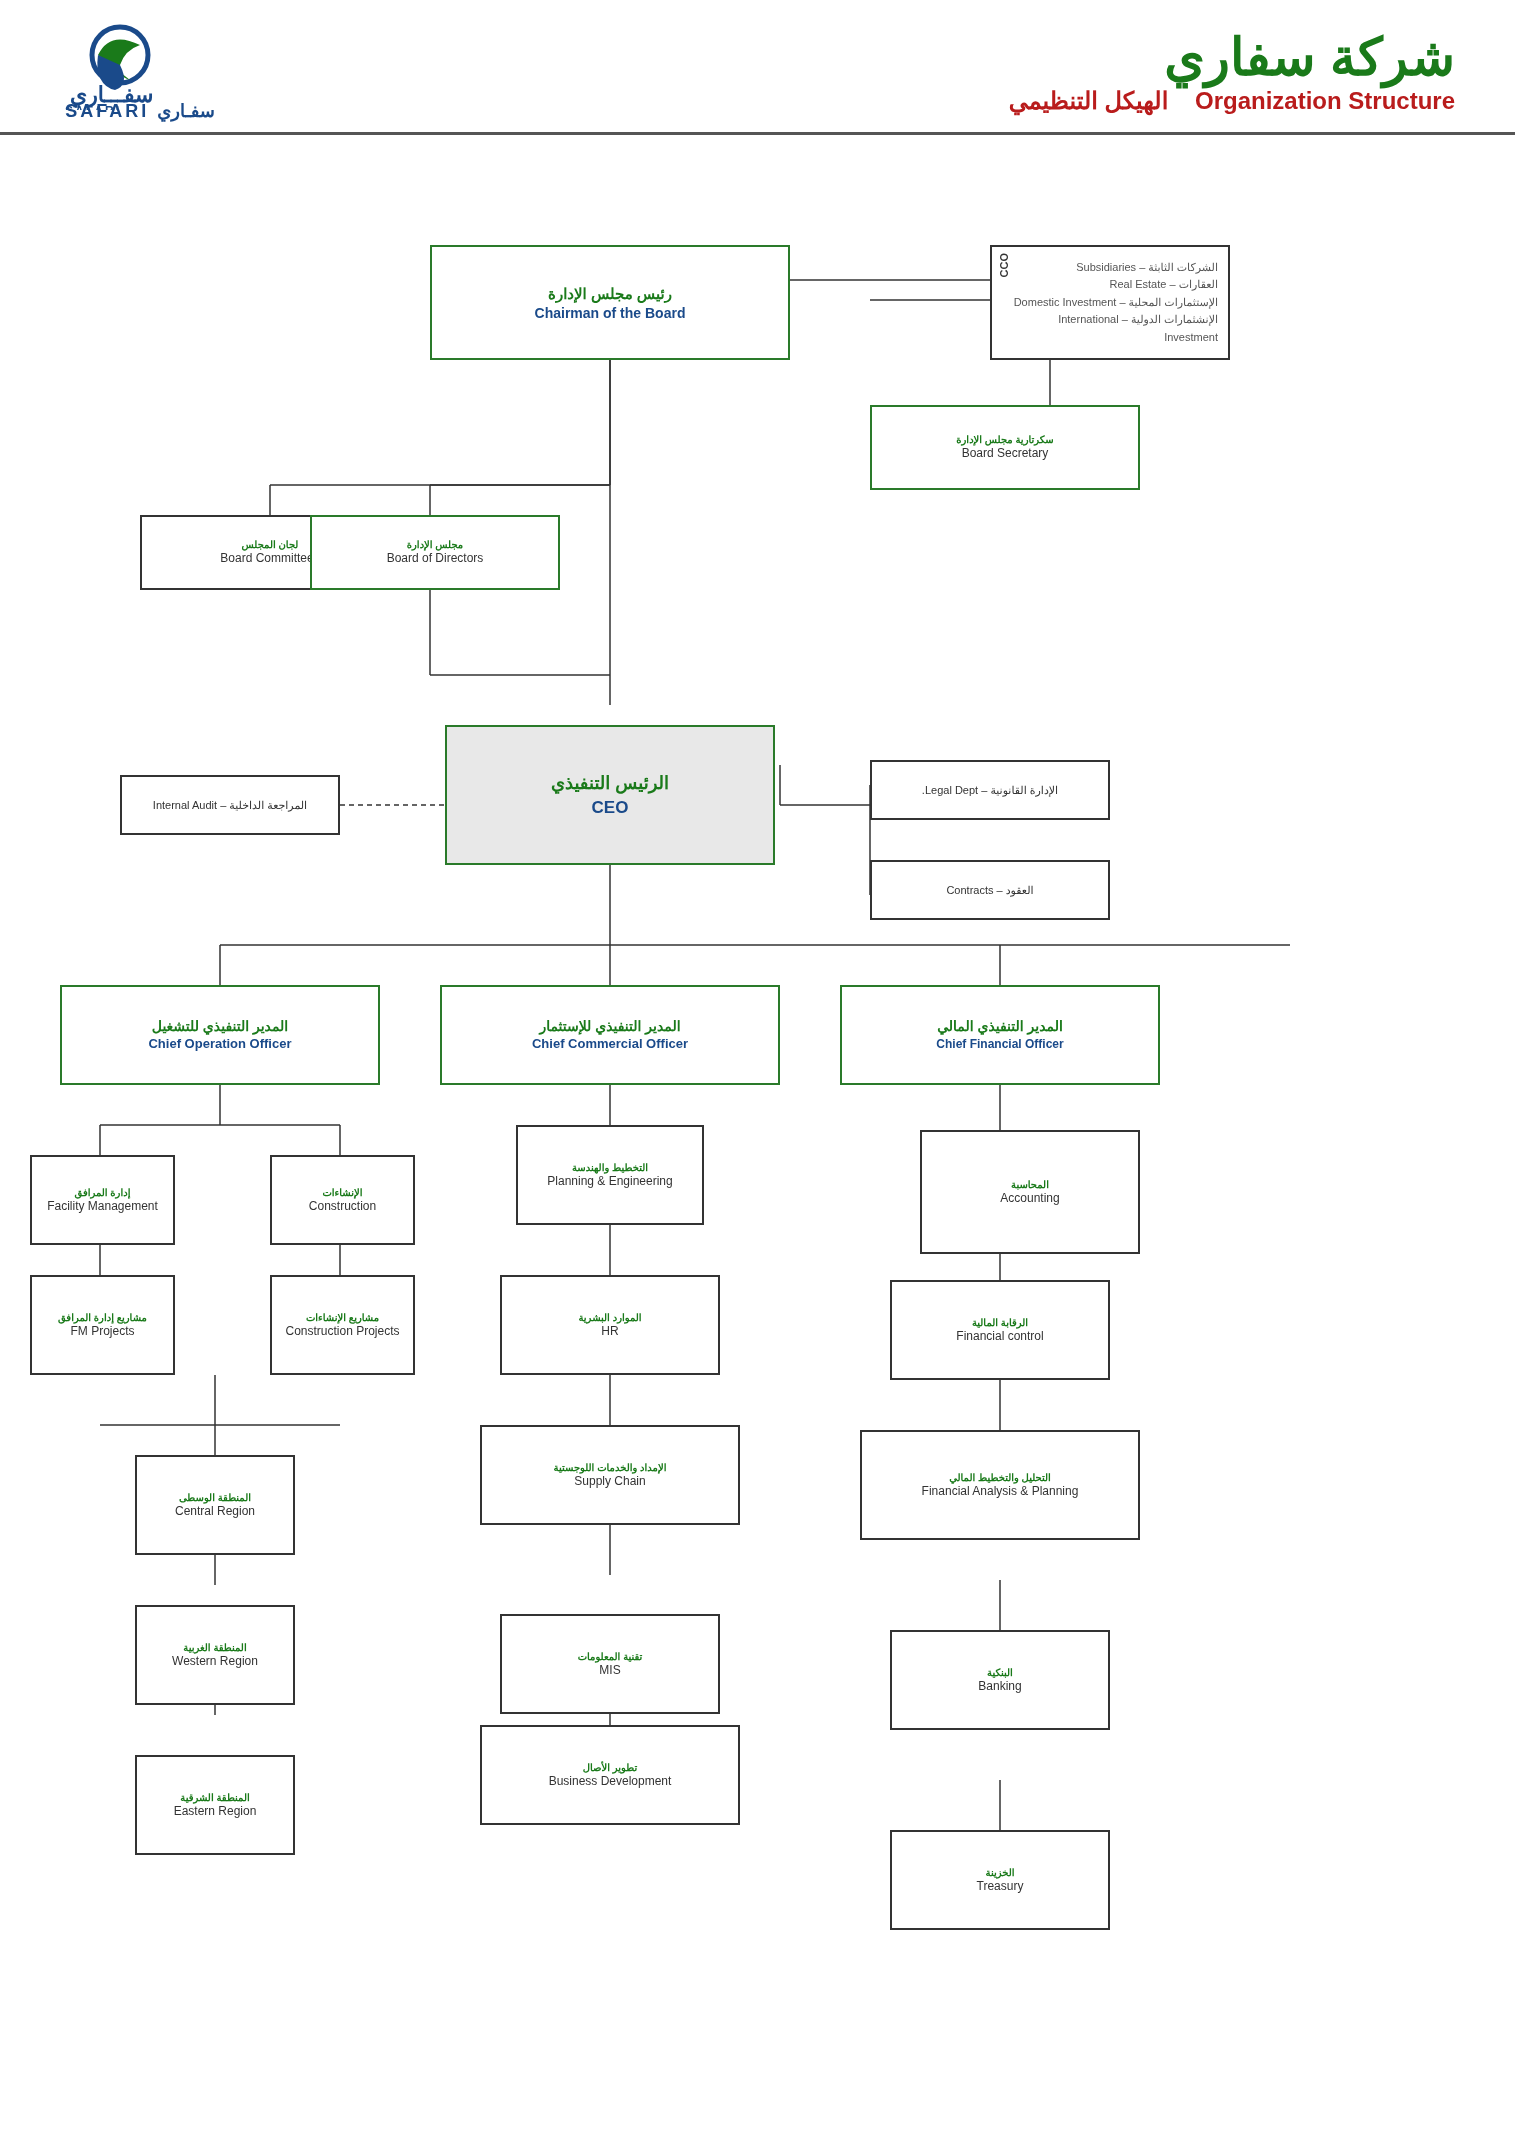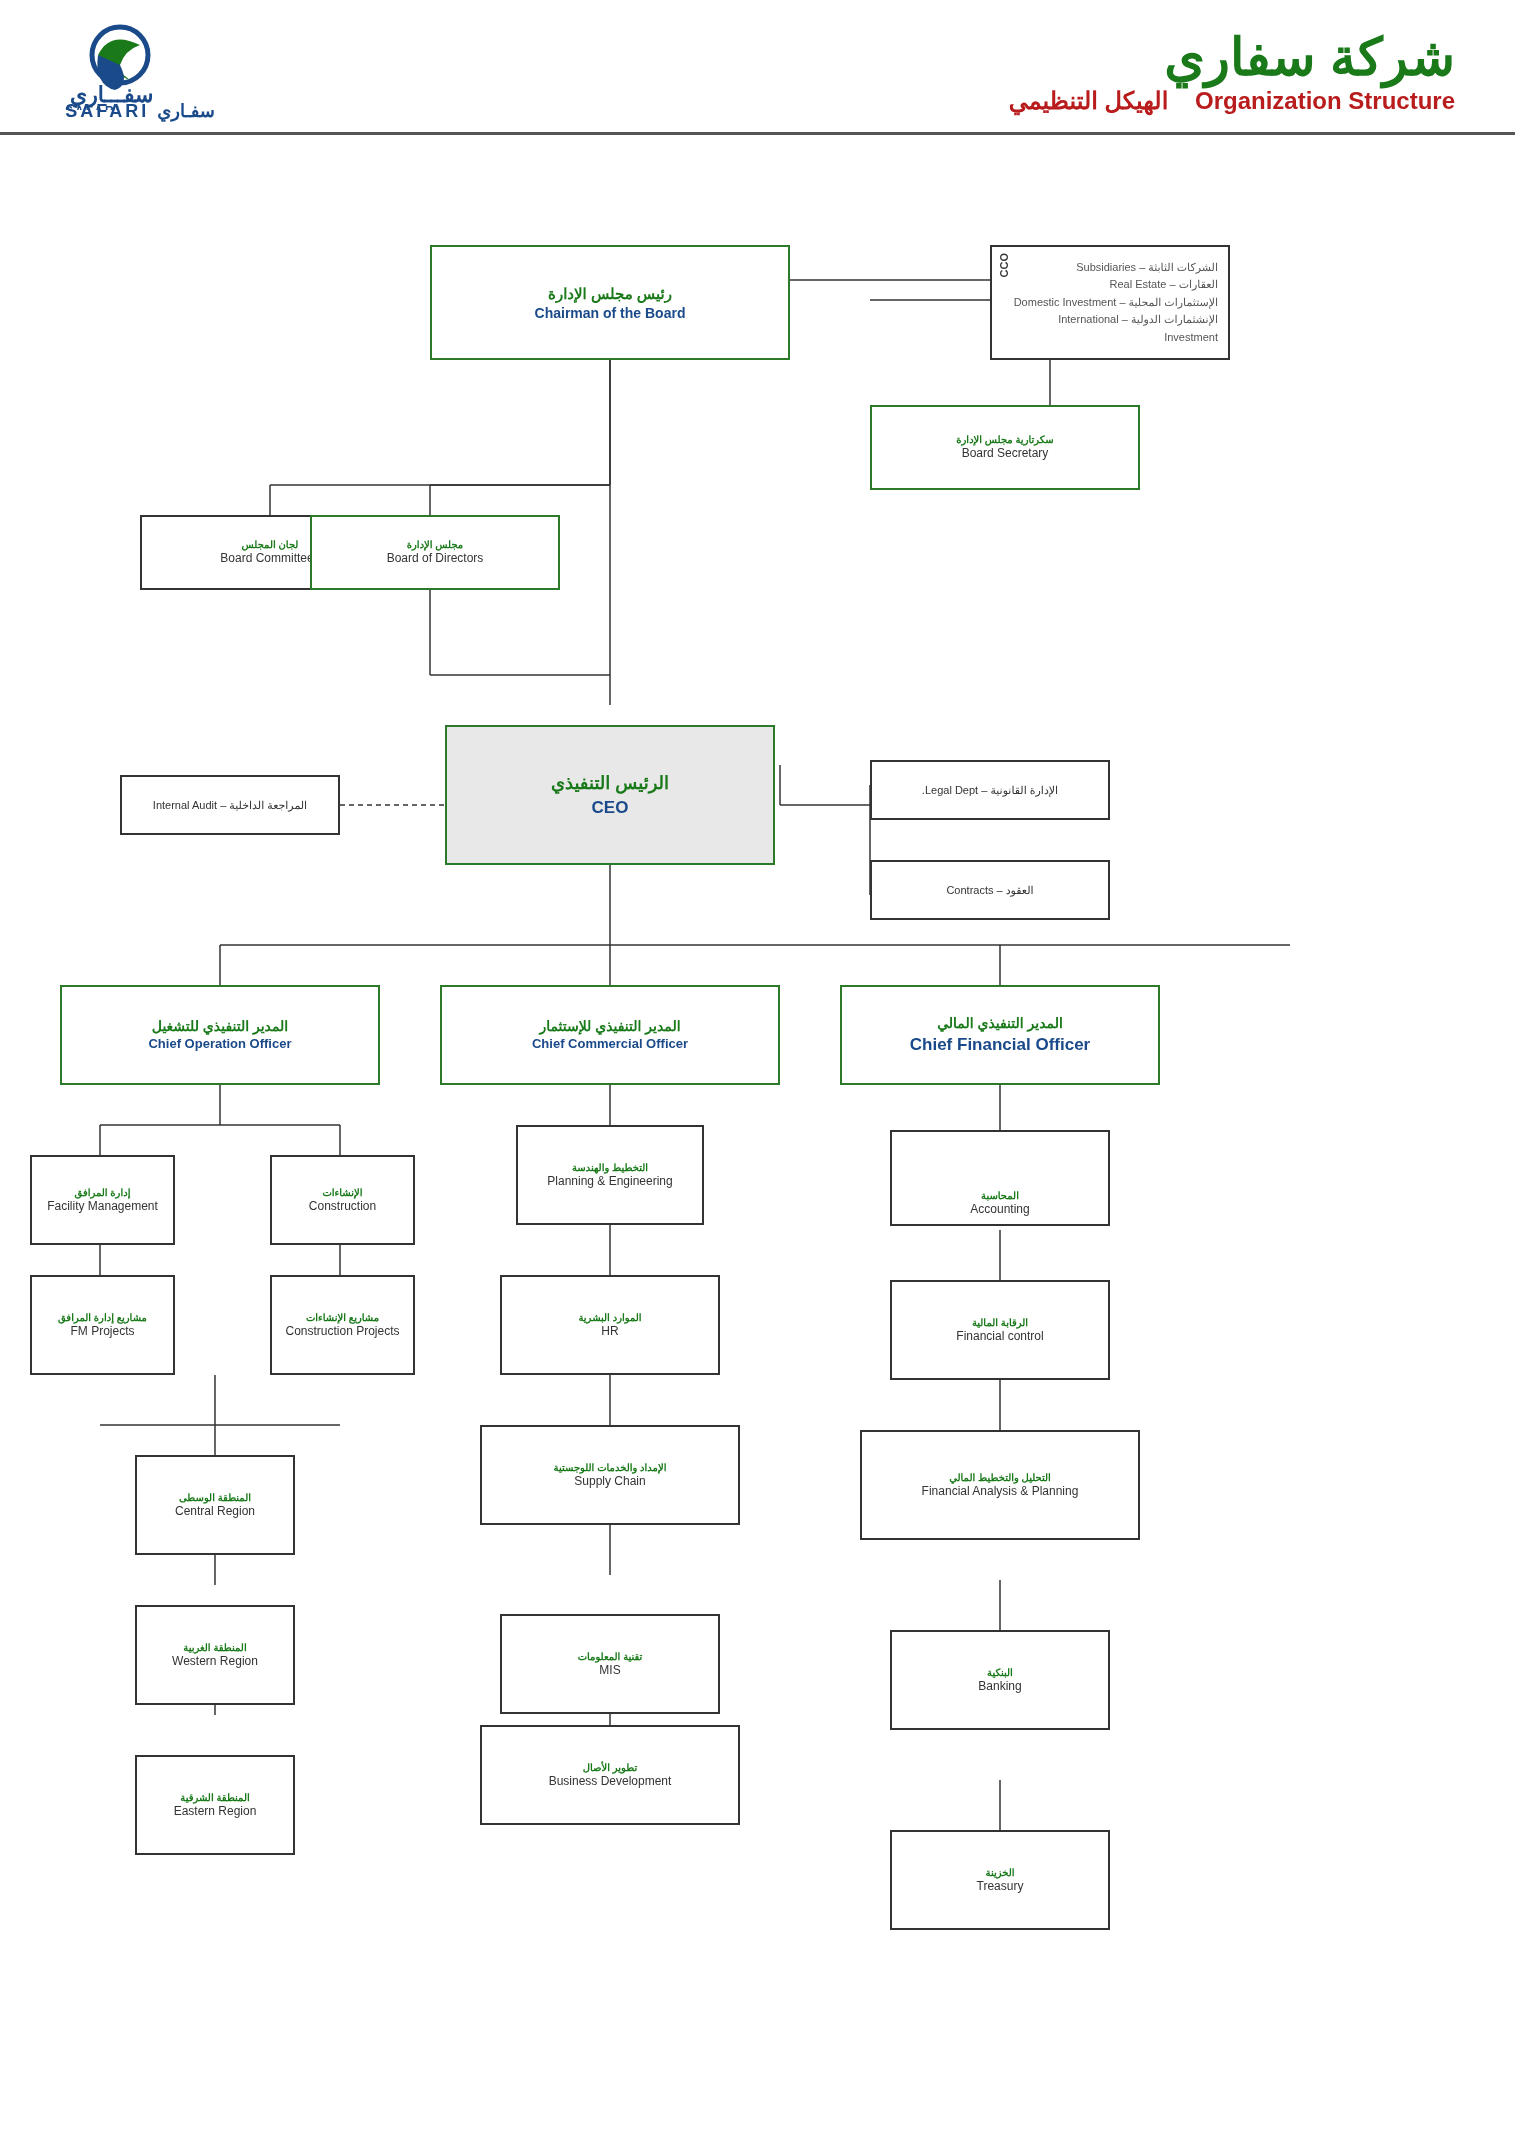--- a/index.html
+++ b/index.html
@@ -259,39 +259,39 @@
     <div class="box-english" style="font-size:13px;">Chief Operation Officer</div>
   </div>
 
   <div class="box box-green-border" style="left:440px;top:840px;width:340px;height:100px;">
     <div class="box-arabic" style="font-size:14px;">المدير التنفيذي للإستثمار</div>
     <div class="box-english" style="font-size:13px;">Chief Commercial Officer</div>
   </div>
 
   <div class="box box-green-border" style="left:840px;top:840px;width:320px;height:100px;">
     <div class="box-arabic" style="font-size:14px;">المدير التنفيذي المالي</div>
-    <div class="box-english" style="font-size:17px;">Chief Financial Officer</div>
+    <div class="box-english" style="font-size:12px;">Chief Financial Officer</div>
   </div>
 
   <div class="box" style="left:30px;top:1010px;width:145px;height:90px;">
     <div class="box-small-arabic">إدارة المرافق</div>
     <div class="box-small-english">Facility Management</div>
   </div>
 
   <div class="box" style="left:270px;top:1010px;width:145px;height:90px;">
     <div class="box-small-arabic">الإنشاءات</div>
     <div class="box-small-english">Construction</div>
   </div>
 
   <div class="box" style="left:516px;top:980px;width:188px;height:100px;">
     <div class="box-small-arabic">التخطيط والهندسة</div>
     <div class="box-small-english">Planning &amp; Engineering</div>
   </div>
 
-  <div class="box" style="left:890px;top:985px;width:220px;height:96px;justify-content:flex-end;">
+  <div class="box" style="left:920px;top:985px;width:220px;height:124px;">
     <div class="box-small-arabic">المحاسبة</div>
     <div class="box-small-english">Accounting</div>
   </div>
 
   <div class="box" style="left:30px;top:1130px;width:145px;height:100px;">
     <div class="box-small-arabic">مشاريع إدارة المرافق</div>
     <div class="box-small-english">FM Projects</div>
   </div>
 
   <div class="box" style="left:270px;top:1130px;width:145px;height:100px;">

